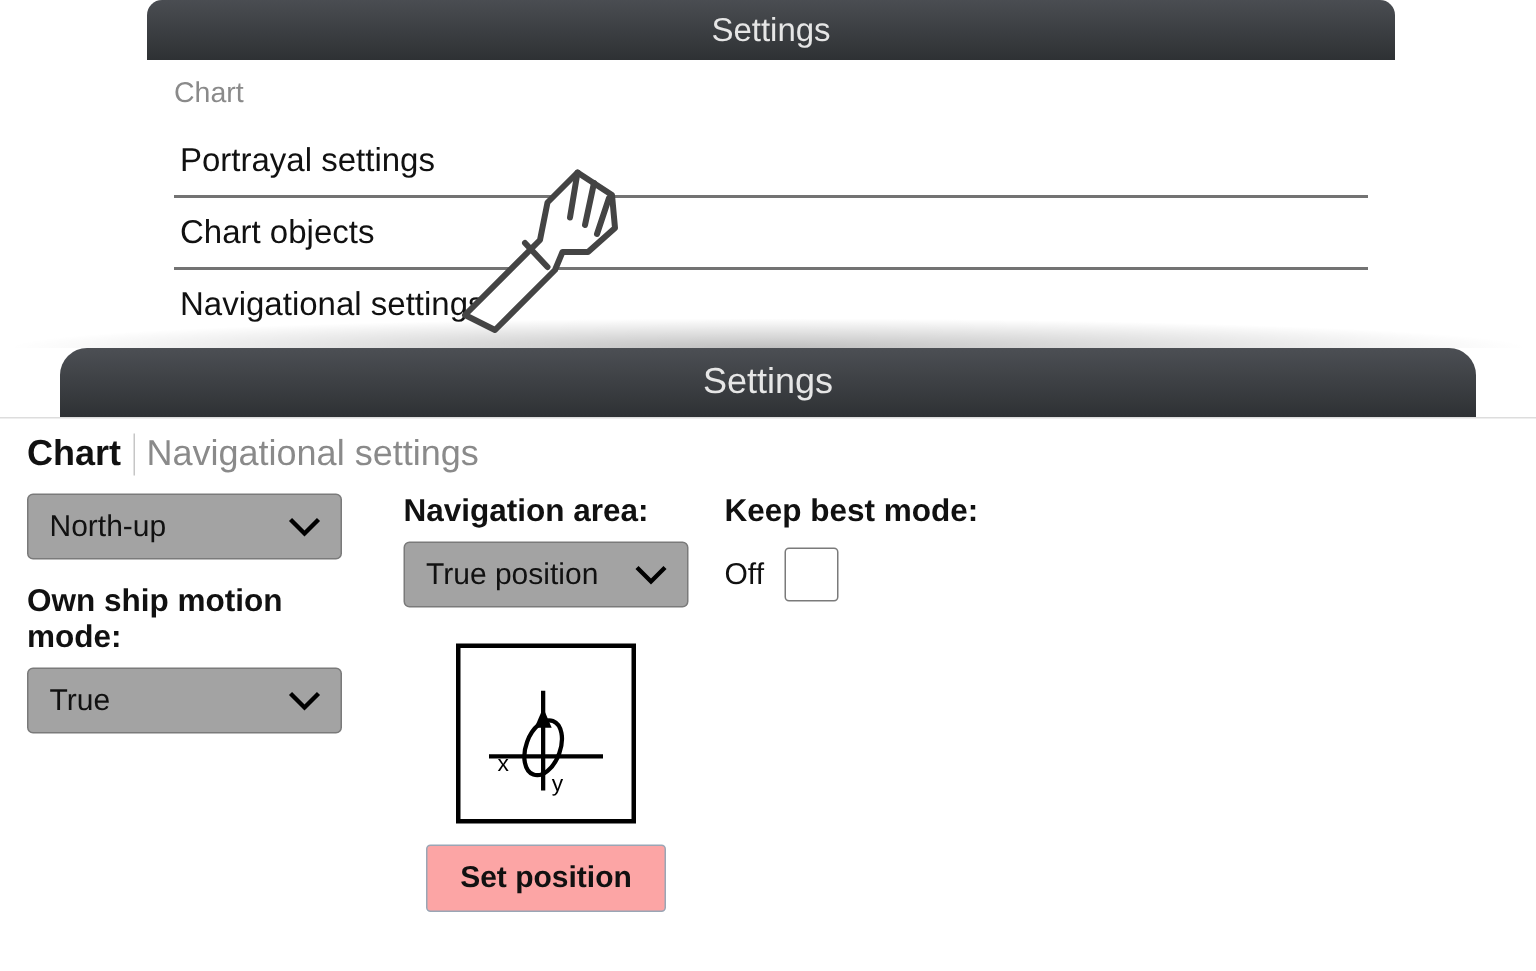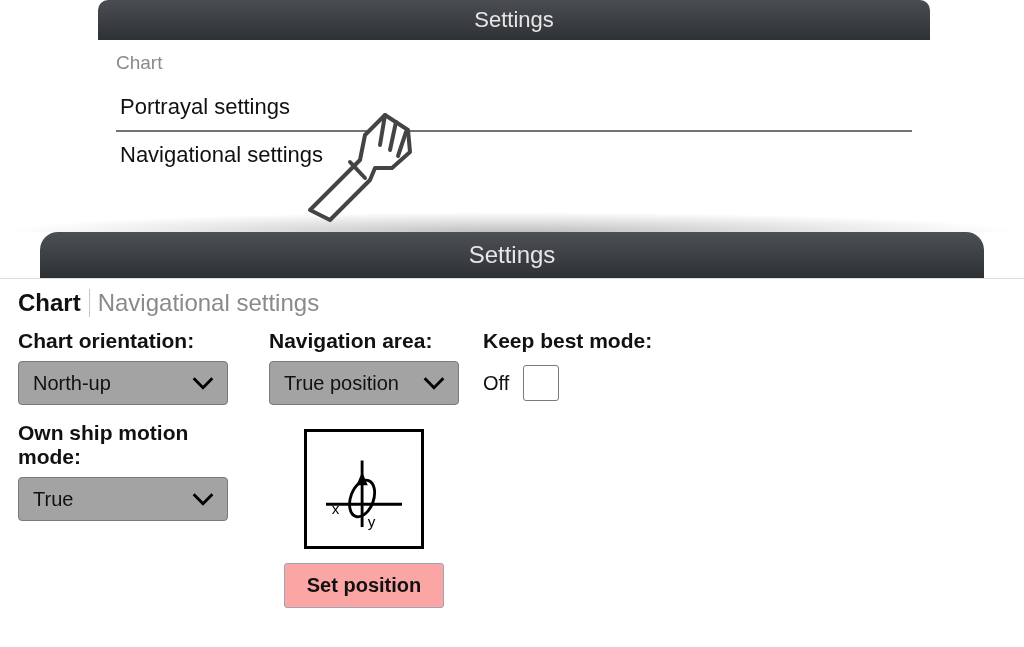--- a/index.html
+++ b/index.html
@@ -197,20 +197,23 @@
 <body>
 
 <div class="top-panel">
   <div class="top-titlebar">
     <span>Settings</span>
   </div>
   <div class="top-body">
     <div class="section-label">Chart</div>
     <div class="menu-item">
       <span>Portrayal settings</span>
+    </div>
+    <div class="menu-item">
+      <span>Chart objects</span>
     </div>
     <div class="menu-item">
       <span>Navigational settings</span>
     </div>
   </div>
 </div>
 
 <div class="hand-overlay">
   <svg viewBox="0 0 140 140" xmlns="http://www.w3.org/2000/svg">
     <g fill="#fff" stroke="#444" stroke-width="4" stroke-linejoin="round" stroke-linecap="round">
@@ -231,21 +234,20 @@
   <div class="bottom-body">
 
     <div class="breadcrumb">
       <span class="bc-first">Chart</span>
       <span class="bc-second">Navigational settings</span>
     </div>
 
     <div class="form-grid">
 
       <div class="col col1">
-        <div class="field-label">Chart orientation:</div>
         <div class="select">
           <span>North-up</span>
           <svg class="chev" viewBox="0 0 24 24">
               <path d="M4 8 L12 16 L20 8" fill="none" stroke="#000" stroke-width="2.5"></path>
             </svg>
         </div>
 
         <div class="field-label">Own ship motion mode:</div>
         <div class="select">
           <span>True</span>

